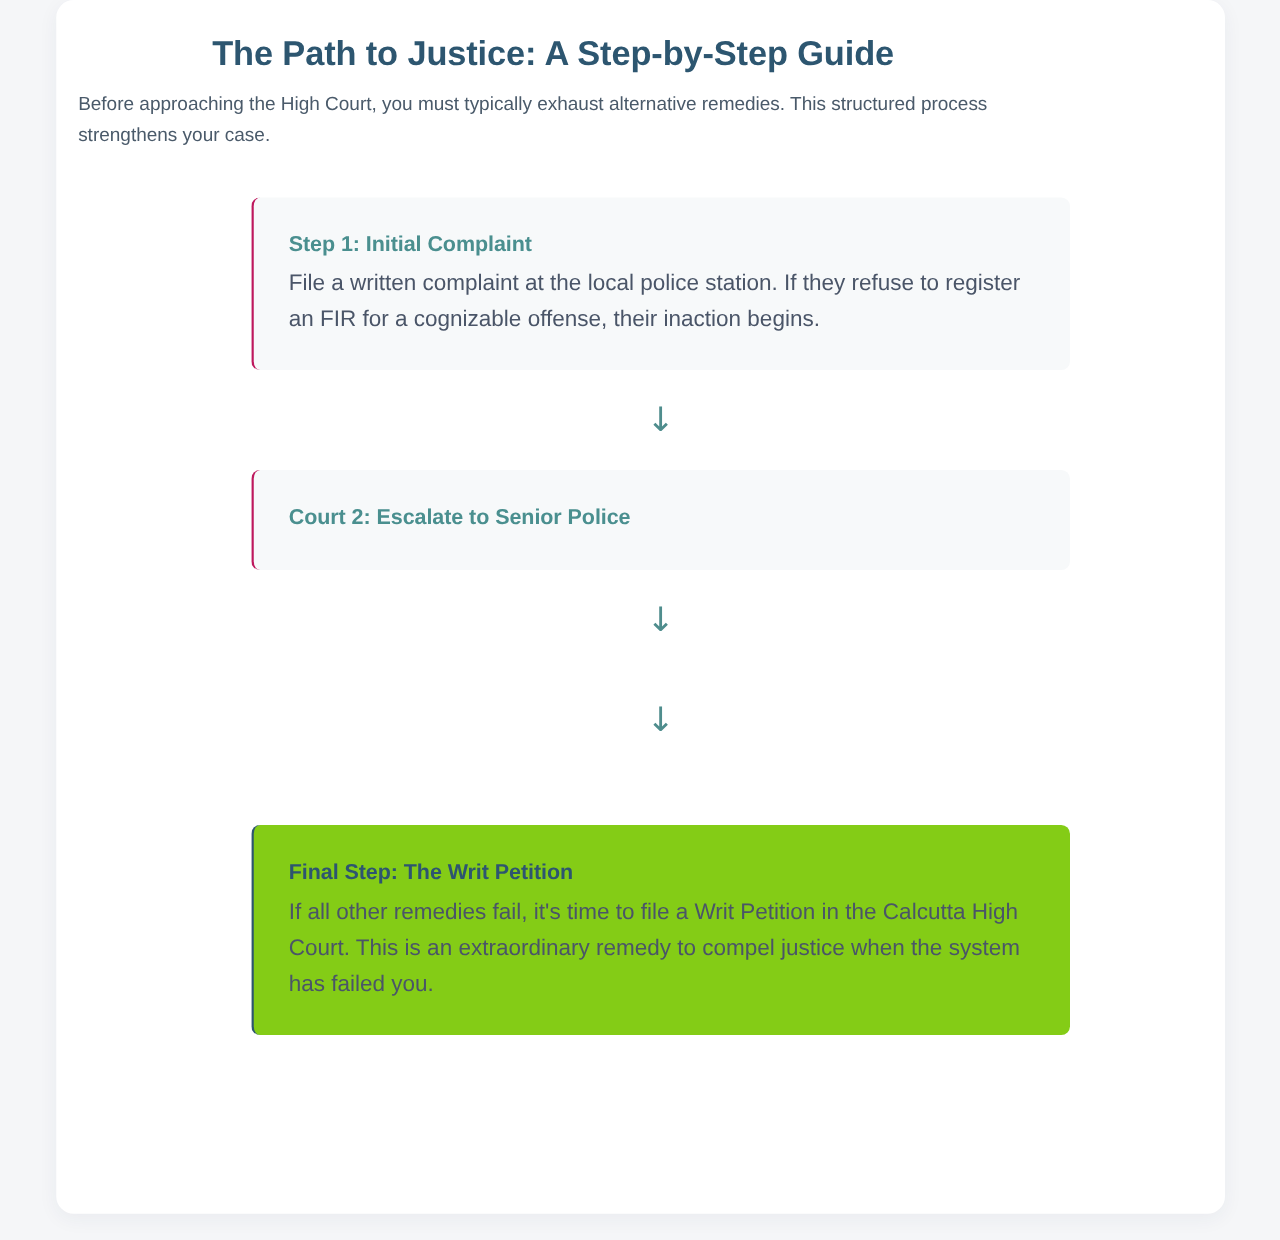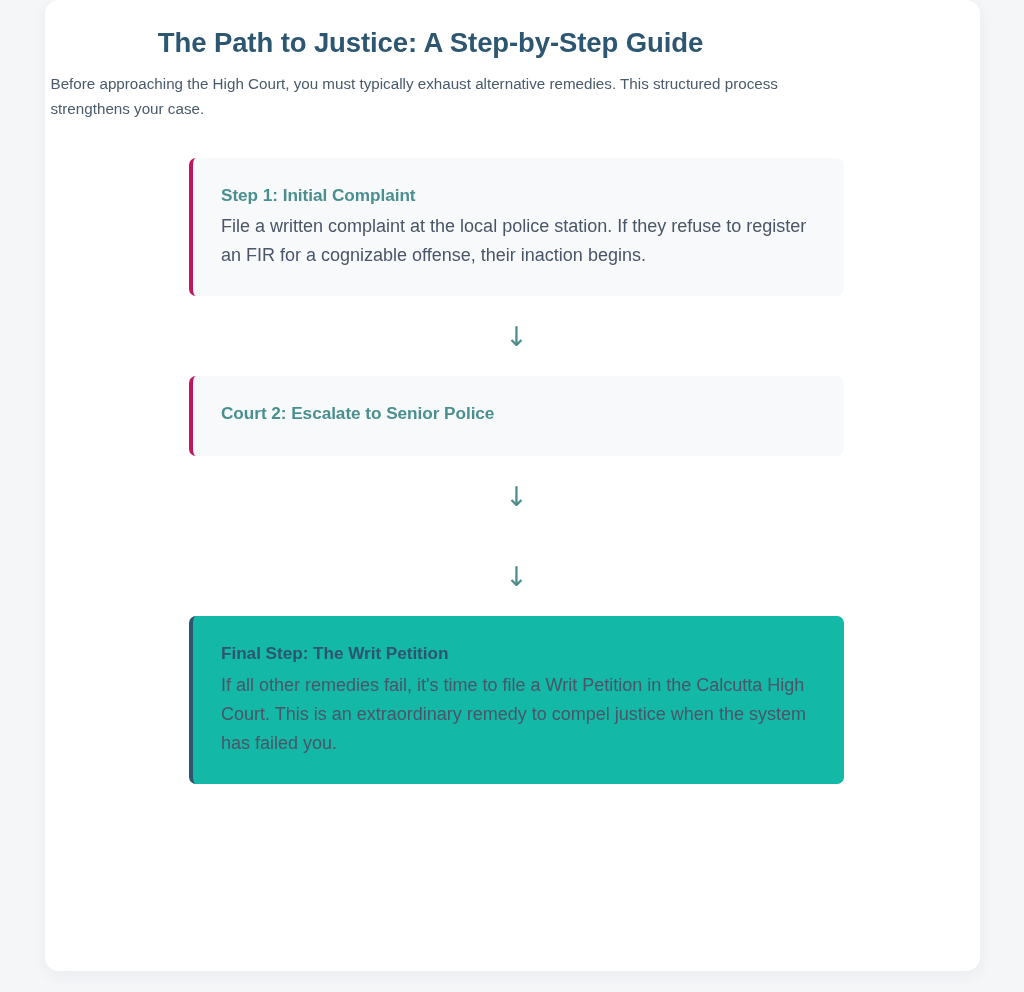--- a/index.html
+++ b/index.html
@@ -24,21 +24,21 @@
     top: 0;
     width: 935px;
     height: 971px;
     background: #ffffff;
     border-radius: 14px;
     box-shadow: 0 4px 16px rgba(40, 60, 90, 0.055);
   }
 
   #content {
     position: absolute;
-    left: 4px;
+    left: 16px;
     top: 0;
     width: 763px;
     padding: 26px 0 0 0;
   }
 
   
   .doc-title {
     font-size: 27.5px;
     font-weight: bold;
     color: #2d5670;
@@ -61,28 +61,29 @@
   .steps-flow {
     margin-top: 36px;
     width: 935px;
   }
 
   .step-card {
     position: relative;
     width: 655px;
     margin: 0 auto;
     background: #f7f9fa;
-    border-left: 4px solid #be185d;
+    border-left: 2px solid #be185d;
     border-radius: 7px;
     padding: 26px 30px 26px 28px;
   }
 
   .step-card.is-final {
-    background: #14b8a6;
+    background: #84cc16;
     border-left-color: #2d5570;
+    margin-top: 44px;
   }
 
   .step-title {
     font-size: 17.2px;
     font-weight: bold;
     color: #4a8f8f;
     line-height: 1.35;
     margin-bottom: 5px;
     letter-spacing: -0.05px;
   }

